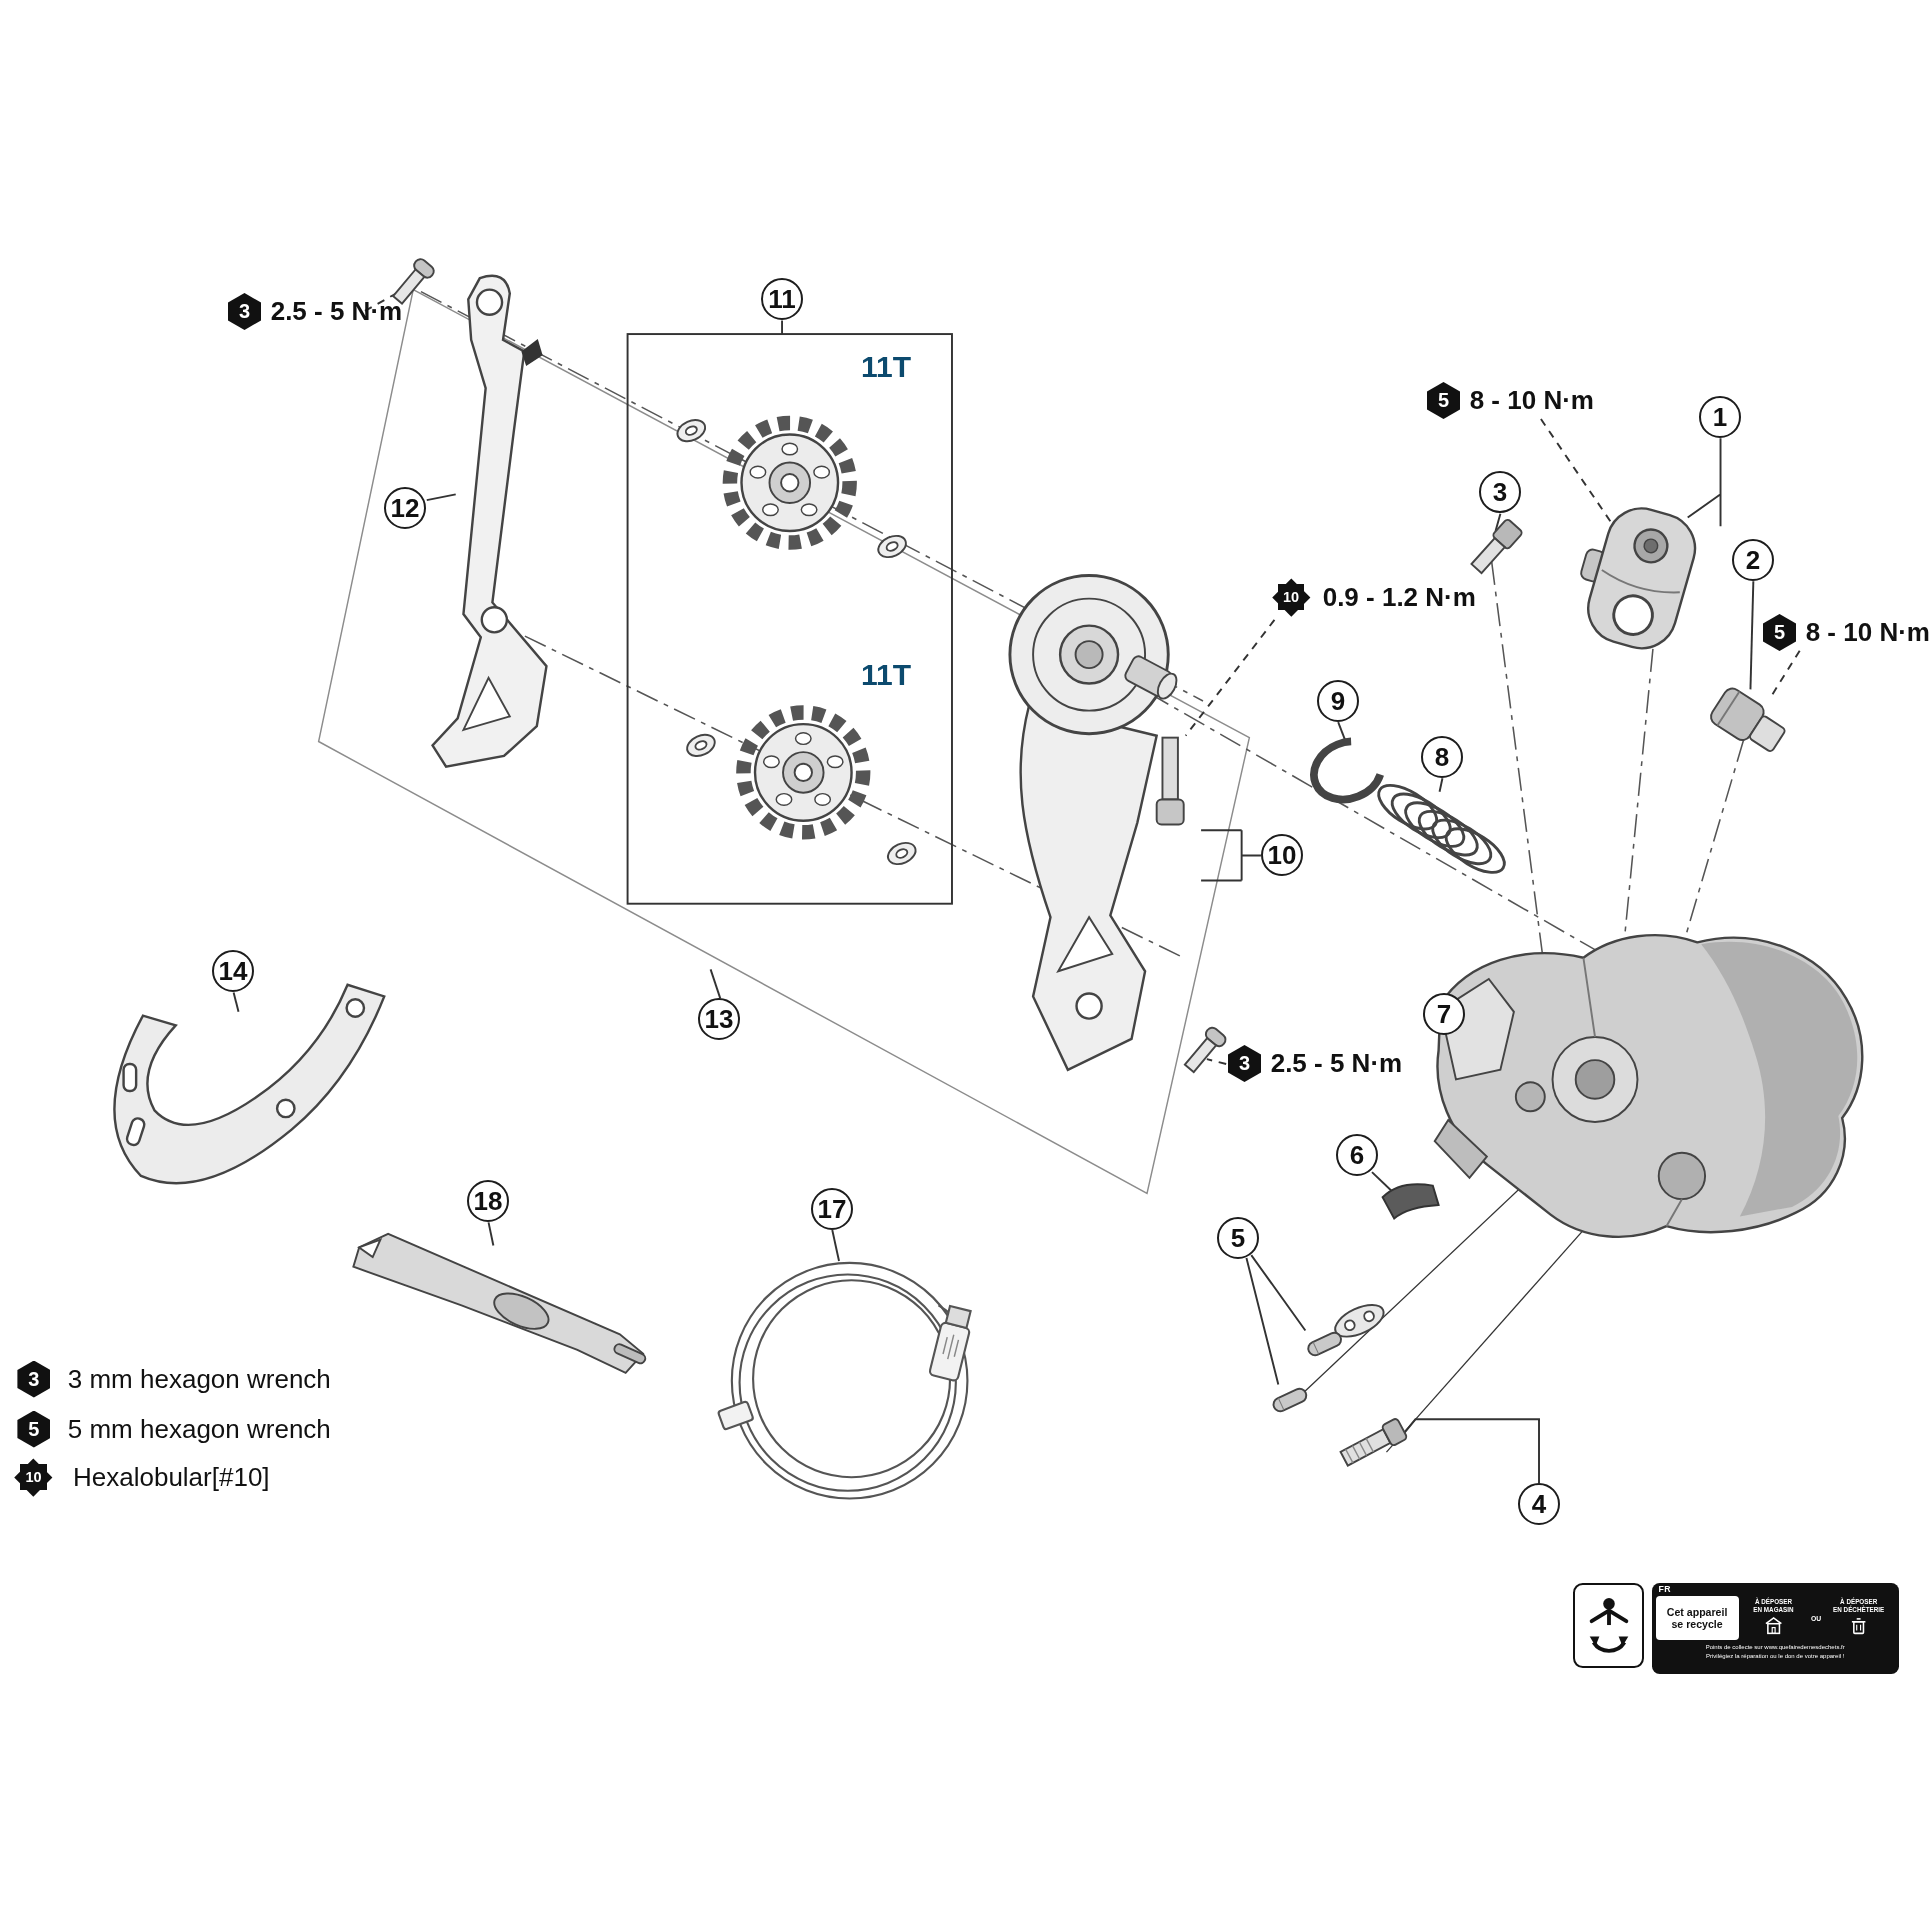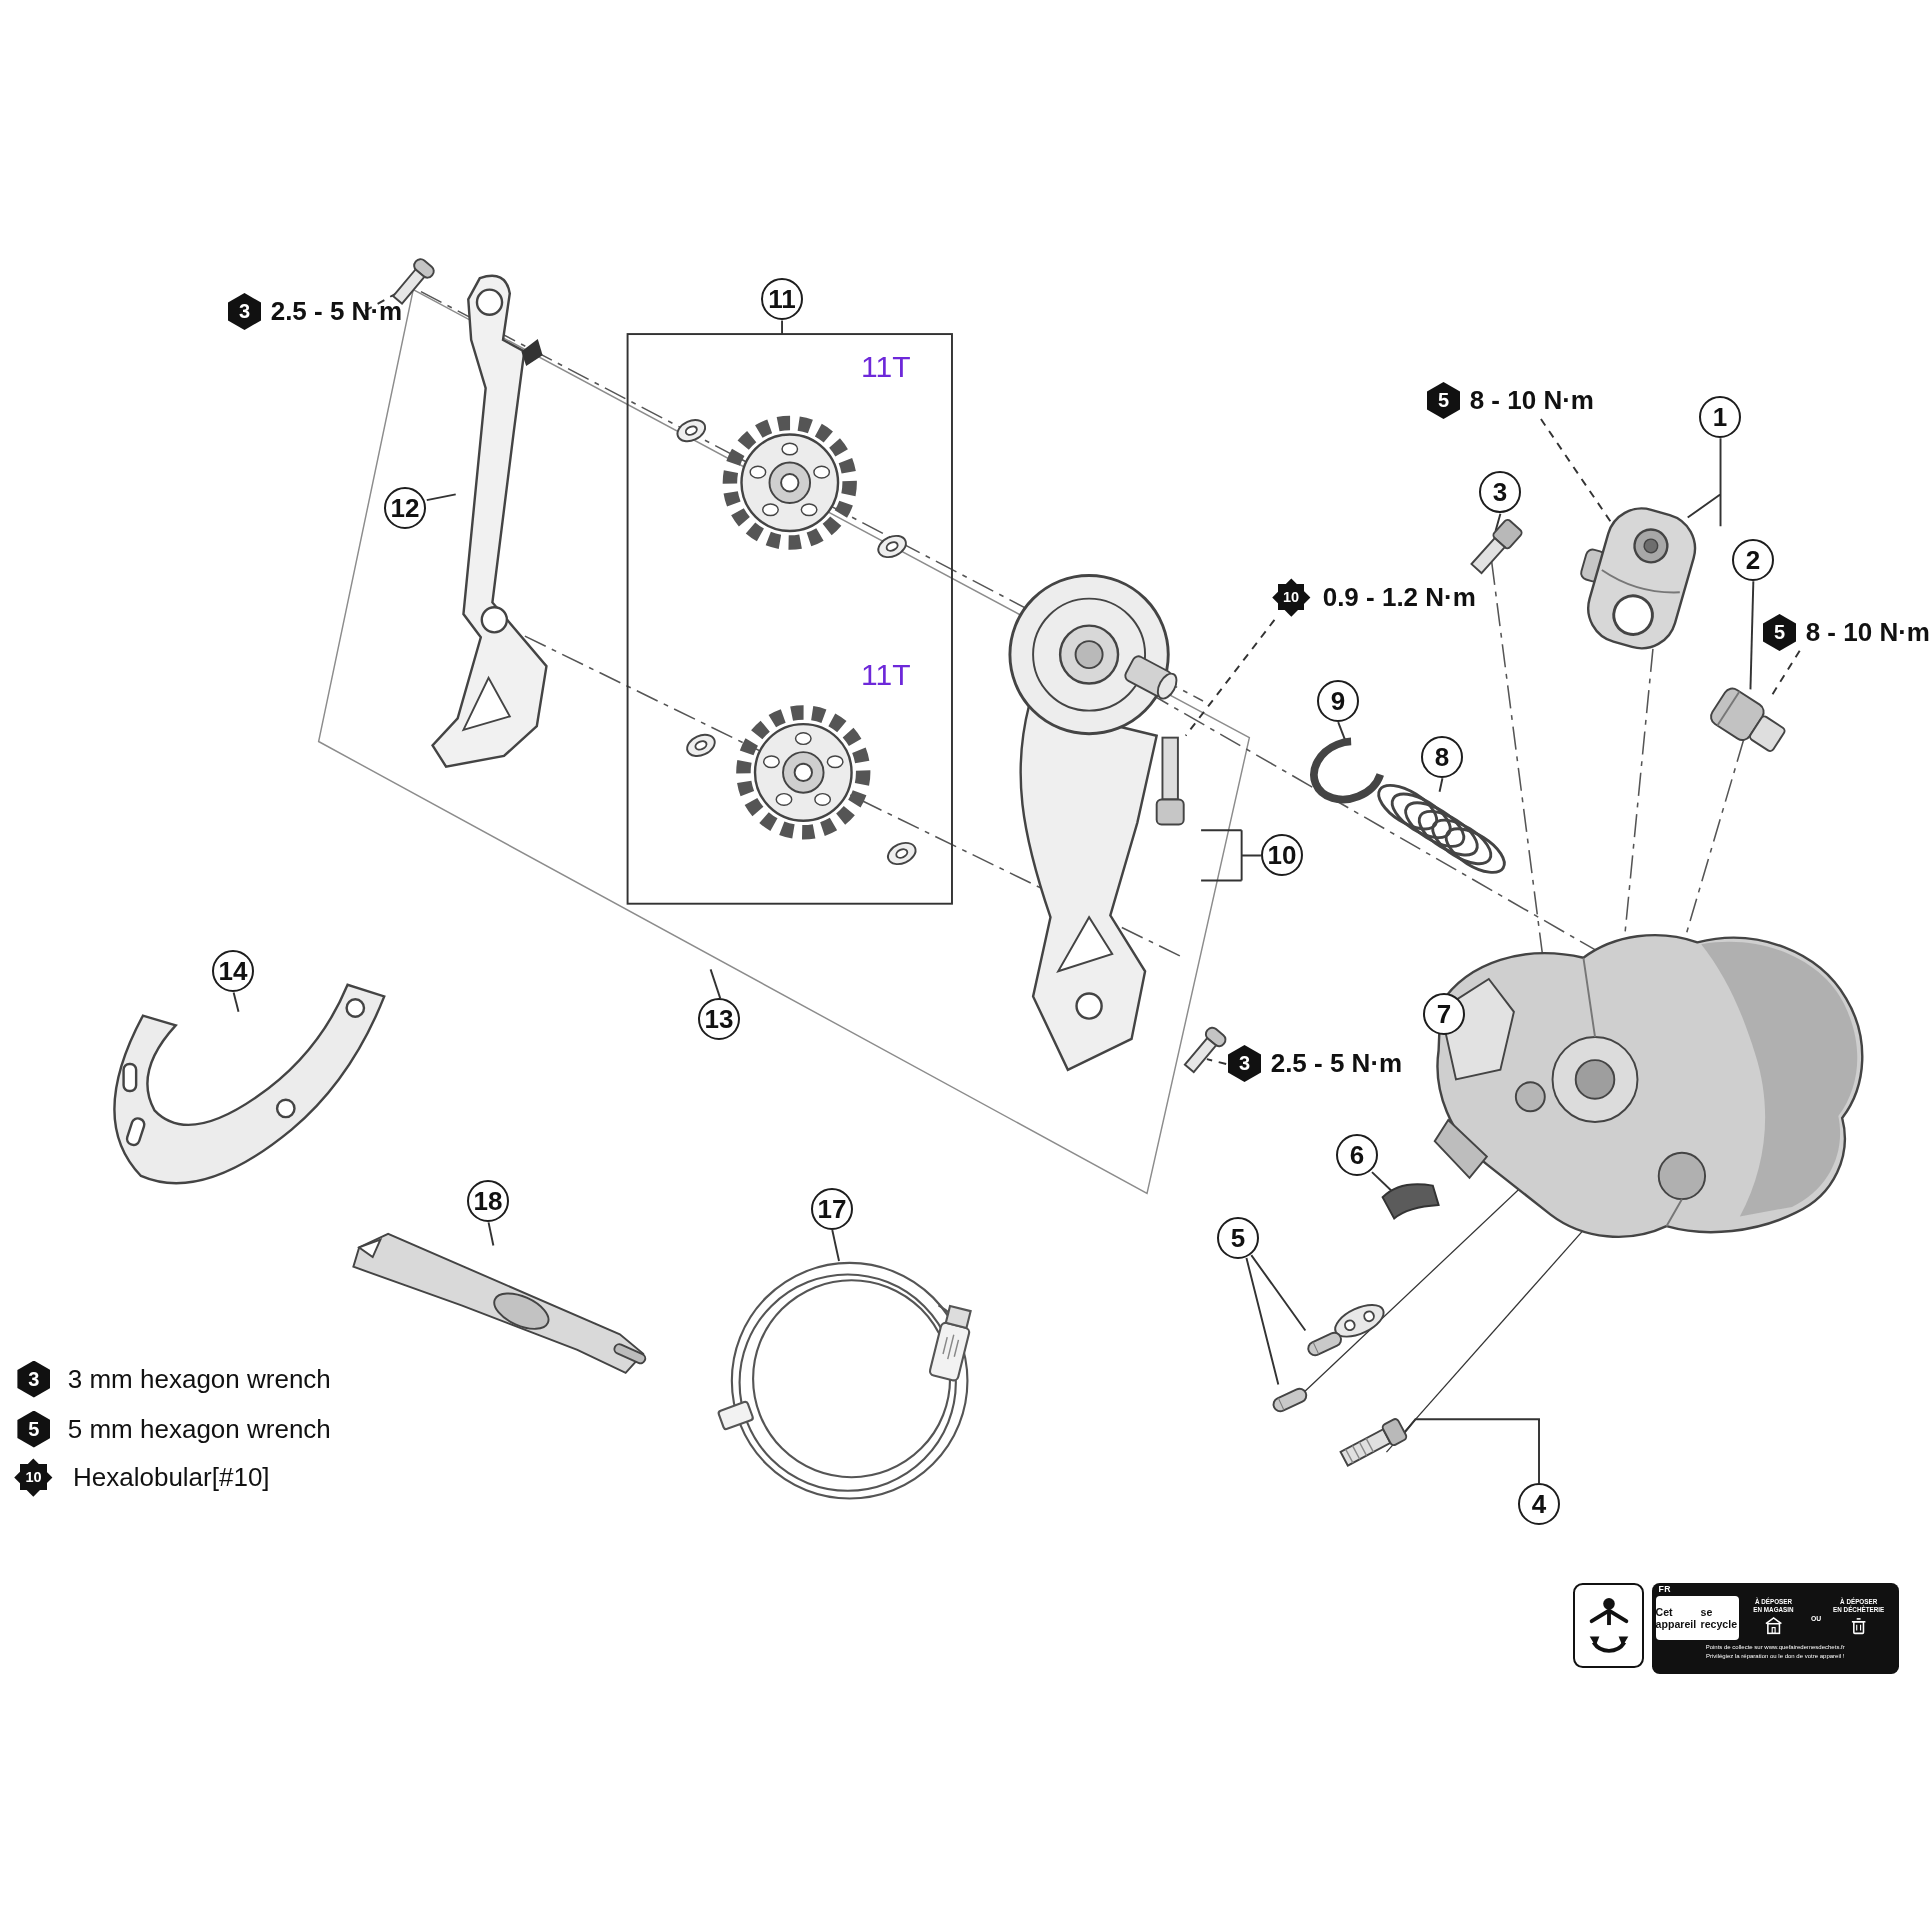--- a/index.html
+++ b/index.html
@@ -13,33 +13,33 @@
   .torque{position:absolute;display:flex;align-items:center;gap:9.7px;
           font-size:26px;font-weight:600;color:#111;white-space:nowrap;}
   .hexicon{width:33px;height:37px;background:#111;color:#fff;flex:0 0 auto;
            clip-path:polygon(50% 0,100% 26%,100% 74%,50% 100%,0 74%,0 26%);
            display:flex;align-items:center;justify-content:center;font-size:20px;font-weight:700;}
   .staricon{position:relative;width:44px;height:44px;flex:0 0 auto;
             display:flex;align-items:center;justify-content:center;}
   .staricon::before,.staricon::after{content:"";position:absolute;inset:8.7px;background:#111;}
   .staricon::before{transform:rotate(45deg);}
   .staricon span{position:relative;color:#fff;font-size:14.5px;font-weight:700;z-index:1;}
-  .t11{position:absolute;font-size:30px;font-weight:400;color:#6d28d9;}
+  .t11{position:absolute;font-size:30px;font-weight:700;color:#0c4a6e;}
   .legend-row{position:absolute;display:flex;align-items:center;gap:17.4px;height:46px;
               font-size:26px;font-weight:500;color:#111;white-space:nowrap;}
 
   
   .recycle{position:absolute;left:1549px;top:1583px;width:334px;height:97px;display:flex;gap:7.7px;padding-left:24px;}
   .triman-box{width:71px;height:85px;border:2.9px solid #111;border-radius:9.7px;background:#fff;
               box-sizing:border-box;display:flex;align-items:center;justify-content:center;}
   .infotri{position:relative;width:247px;height:91px;background:#111;border-radius:7.7px;
            box-sizing:border-box;padding:1.9px 3.9px;color:#fff;}
   .infotri .fr{position:absolute;top:1px;left:6.8px;font-size:8.7px;font-weight:700;letter-spacing:0.5px;}
   .infotri-row{display:flex;align-items:stretch;gap:2.9px;margin-top:11.6px;height:44px;}
-  .headline{background:#fff;color:#111;border-radius:3.9px;width:83px;display:flex;flex-direction:row;
+  .headline{background:#fff;color:#111;border-radius:3.9px;width:83px;display:flex;flex-direction:column;
             align-items:center;justify-content:center;font-weight:700;font-size:10.6px;line-height:1.15;}
   .option{width:64px;display:flex;flex-direction:column;align-items:center;justify-content:flex-start;
           font-size:6.3px;font-weight:700;text-align:center;line-height:1.25;padding-top:1.9px;}
   .ou{width:15.4px;display:flex;align-items:center;justify-content:center;font-size:6.8px;font-weight:700;}
   .option svg{margin-top:1.9px;}
   .infotri-footer{margin-top:2.9px;text-align:center;font-size:6px;line-height:1.45;color:#fff;}
 </style>
 </head>
 <body>
 

